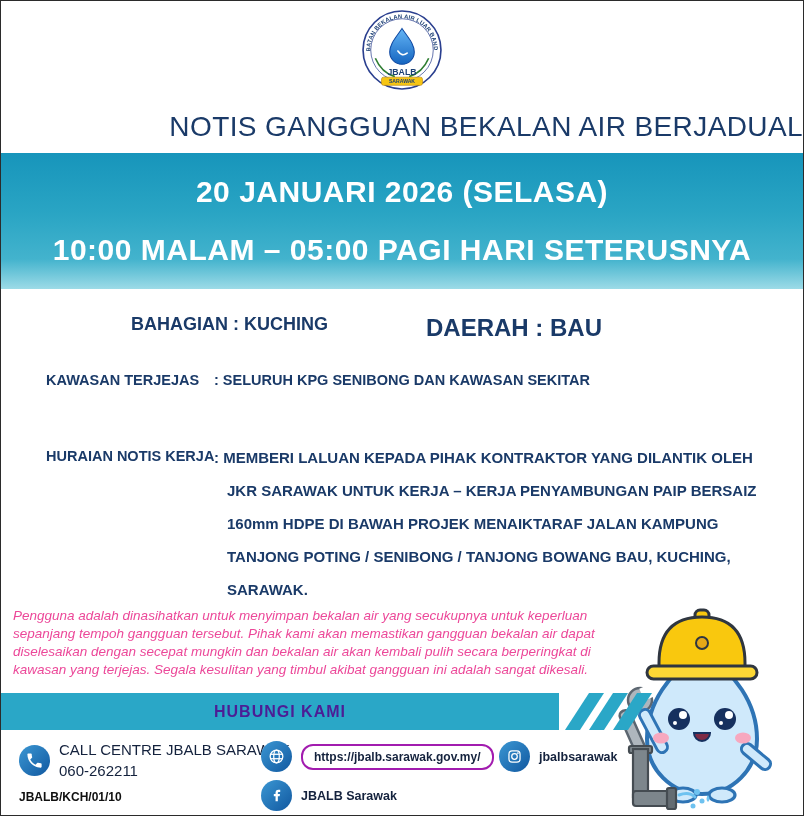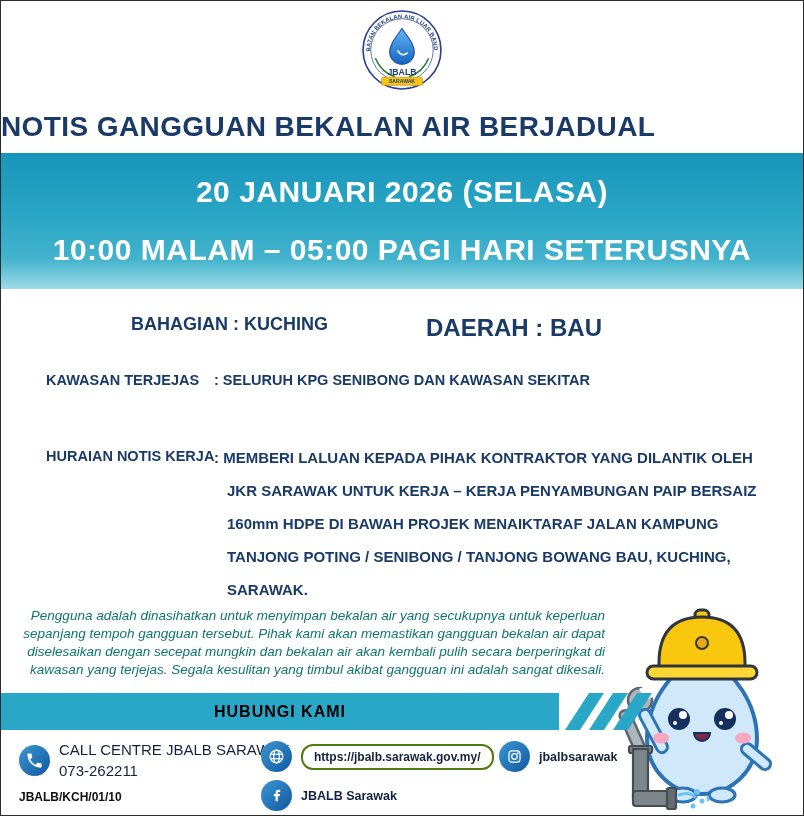--- a/index.html
+++ b/index.html
@@ -4,59 +4,59 @@
 <style>
   html,body{margin:0;padding:0;background:#fff;}
   .page{
     position:relative;width:804px;height:816px;box-sizing:border-box;
     background:#fff;border:1px solid #2b2b2b;overflow:hidden;
     font-family:"Liberation Sans",sans-serif;color:#1a3a68;
   }
   
   .logo{position:absolute;top:8px;left:50%;transform:translateX(-50%);width:82px;height:82px;}
   
-  .title{position:absolute;top:110px;left:0;width:100%;margin:0;text-align:left;
-    font-size:28px;font-weight:bold;color:#1a3a68;letter-spacing:.4px;}
+  .title{position:absolute;top:110px;left:0;width:100%;margin:0;text-align:right;
+    font-size:28px;font-weight:normal;color:#1a3a68;letter-spacing:.4px;}
   
   .banner{position:absolute;top:152px;left:0;width:100%;height:136px;
     background:linear-gradient(180deg,#1795bb 0%,#2aa5c4 45%,#43b3cd 78%,#9ddbe7 100%);
     display:flex;flex-direction:column;align-items:center;justify-content:center;gap:24px;
     color:#fff;font-weight:bold;font-size:30px;letter-spacing:.5px;}
   
   .bahagian{position:absolute;top:313px;left:130px;font-size:18px;font-weight:bold;}
   .daerah{position:absolute;top:313px;left:425px;font-size:24px;font-weight:bold;}
   
   .kawasan-label{position:absolute;top:371px;left:45px;font-size:14.5px;font-weight:bold;}
   .kawasan-value{position:absolute;top:371px;left:213px;font-size:14.5px;font-weight:bold;}
   
   .huraian-label{position:absolute;top:447px;left:45px;font-size:14.5px;font-weight:bold;}
   .huraian-value{position:absolute;top:440px;left:213px;width:575px;font-size:15px;font-weight:bold;}
   .huraian-line{line-height:33px;white-space:nowrap;}
   .huraian-line:not(:first-child){padding-left:13px;}
   
   .disclaimer{position:absolute;top:606px;left:12px;width:592px;margin:0;
-    font-style:italic;font-size:13.5px;line-height:1.34;color:#0f766e;font-weight:500;text-align:right;}
+    font-style:italic;font-size:13.5px;line-height:1.34;color:#ec4899;font-weight:500;}
   
   .mascot{position:absolute;top:598px;right:6px;width:190px;height:212px;}
   
   .contact-bar{position:absolute;top:692px;left:0;width:558px;height:37px;background:#2aa7c7;
-    display:flex;align-items:center;justify-content:center;color:#000000;font-weight:bold;
+    display:flex;align-items:center;justify-content:center;color:#4c1d95;font-weight:bold;
     font-size:16px;letter-spacing:1px;}
   .stripe{position:absolute;top:692px;width:15px;height:37px;background:#2aa7c7;transform:skewX(-33deg);}
   .stripe.s1{left:576px;} .stripe.s2{left:600px;} .stripe.s3{left:624px;}
   
   .contact-item{position:absolute;display:flex;align-items:center;gap:9px;}
   .icon-circle{width:31px;height:31px;border-radius:50%;flex:0 0 auto;
     background:linear-gradient(135deg,#3b97d3,#1158a0);
     display:flex;align-items:center;justify-content:center;}
   .icon-circle svg{width:19px;height:19px;display:block;}
   .call-block{left:18px;top:738px;}
   .contact-text{font-size:15px;font-weight:normal;color:#14223d;line-height:1.4;}
   .web-block{left:260px;top:740px;}
-  .web-box{border:2px solid #4d7c0f;border-radius:12px;padding:4px 11px;
+  .web-box{border:2px solid #a21caf;border-radius:12px;padding:4px 11px;
     font-size:12px;font-weight:bold;color:#14223d;}
   .insta-block{left:498px;top:740px;align-items:center;}
   .social-text{font-size:12.5px;font-weight:bold;color:#14223d;}
   .fb-block{left:260px;top:779px;}
   .ref{position:absolute;left:18px;top:789px;font-size:12px;font-weight:bold;color:#101010;}
 </style>
 </head>
 <body>
 
 <div class="page">
@@ -168,21 +168,21 @@
   <div class="stripe s3"></div>
 
   <div class="contact-item call-block">
     <span class="icon-circle">
       <svg viewBox="0 0 24 24">
           <path fill="#ffffff" d="M6.62 10.79c1.44 2.83 3.76 5.14 6.59 6.59l2.2-2.2c.27-.27.67-.36 1.02-.24 1.12.37 2.33.57 3.57.57.55 0 1 .45 1 1V20c0 .55-.45 1-1 1-9.39 0-17-7.61-17-17 0-.55.45-1 1-1h3.5c.55 0 1 .45 1 1 0 1.25.2 2.45.57 3.57.11.35.03.74-.25 1.02l-2.2 2.2z"></path>
         </svg>
     </span>
     <div class="contact-text">
       <div>CALL CENTRE JBALB SARAWAK</div>
-      <div>073-262211</div>
+      <div>060-262211</div>
     </div>
   </div>
 
   <div class="contact-item web-block">
     <span class="icon-circle">
       <svg viewBox="0 0 24 24" fill="none" stroke="#ffffff" stroke-width="1.6">
         <circle cx="12" cy="12" r="8"></circle>
         <ellipse cx="12" cy="12" rx="3.5" ry="8"></ellipse>
         <line x1="4.5" y1="9.2" x2="19.5" y2="9.2"></line>
         <line x1="4.5" y1="14.8" x2="19.5" y2="14.8"></line>

